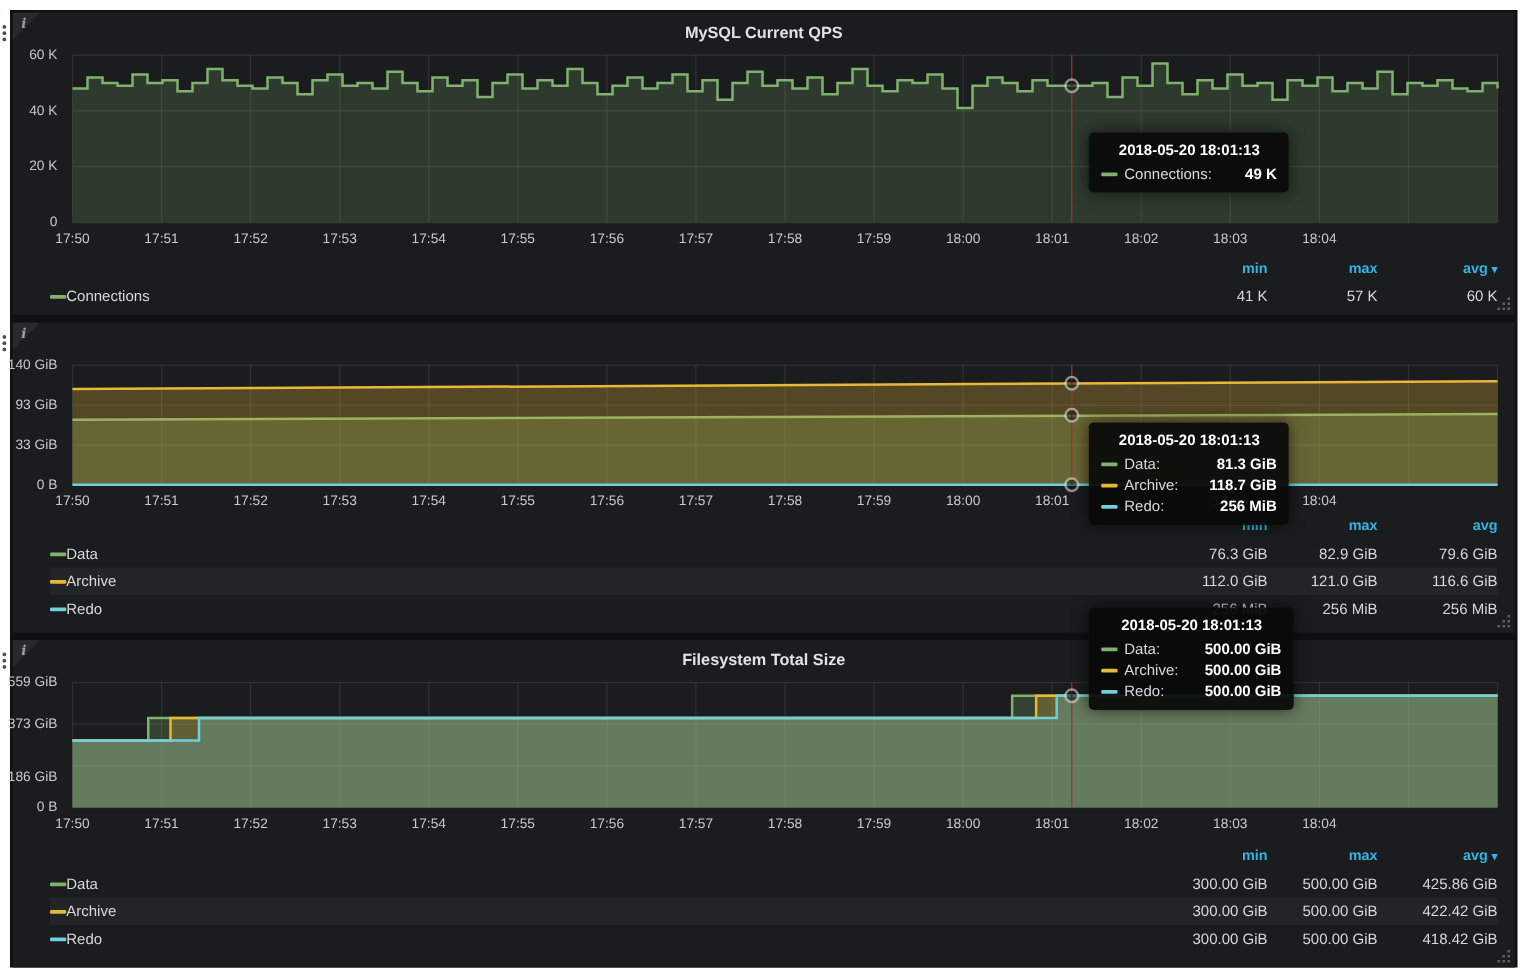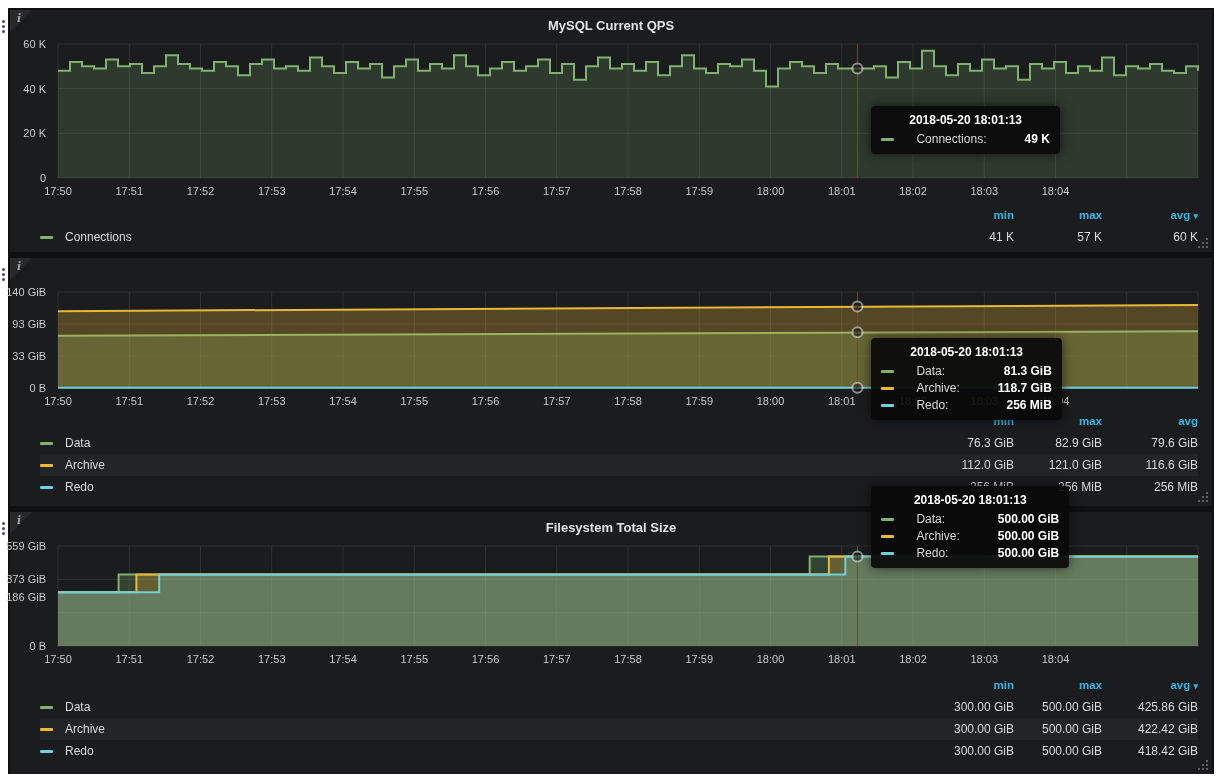--- a/index.html
+++ b/index.html
@@ -37,30 +37,30 @@
   .p1 .xticks { top:173px; } .p2 .xticks { top:135px; } .p3 .xticks { top:139px; }
   .xticks span { position:absolute; top:2px; transform:translateX(-50%); white-space:nowrap; }
 
   .legend { position:absolute; left:0; right:0; padding:0 14px 0 30px; font-size:12px; }
   .p1 .legend { top:194px; } .p2 .legend { top:152px; } .p3 .legend { top:162px; }
   .lrow { display:grid; grid-template-columns:1fr 88px 88px 96px; align-items:center; height:22px; }
   .lrow.alt { background:rgba(255,255,255,0.04); }
   .lhead { color:#33b5e5; font-weight:bold; font-size:11.5px; }
   .lhead span { text-align:right; cursor:pointer; }
   .lrow .val { text-align:right; color:#d8d9da; }
-  .series-name { display:flex; align-items:center; gap:12px; cursor:pointer; }
+  .series-name { display:flex; align-items:center; gap:0; cursor:pointer; }
   .swatch { width:13px; height:3px; border-radius:1px; display:inline-block; flex:none; }
   .caret { font-size:9px; }
 
   .tooltip { position:absolute; z-index:20; background:rgba(9,9,9,0.93); border-radius:4px;
              padding:7px 10px 8px; font-size:12px; min-width:160px;
              box-shadow:0 0 12px rgba(0,0,0,0.6); pointer-events:none; }
   .p1 .tooltip { top:96px; } .p2 .tooltip { top:80px; } .p3 .tooltip { top:-26px; }
   .tt-title { font-weight:bold; text-align:center; margin-bottom:5px; color:#ffffff; white-space:nowrap; }
-  .tt-row { display:flex; align-items:center; gap:22px; margin-top:3px; white-space:nowrap; }
+  .tt-row { display:flex; align-items:center; gap:5px; margin-top:3px; white-space:nowrap; }
   .tt-label { color:#d8d9da; }
   .tt-val { font-weight:bold; color:#ffffff; margin-left:auto; padding-left:16px; }
 </style>
 </head>
 <body>
 
 <div class="dash">
 
   <section class="panel p1">
     <span class="dragdots"></span>
@@ -270,21 +270,21 @@
   </section>
 
   <section class="panel p3">
     <span class="dragdots"></span>
     <span class="corner"></span>
     <span class="info-i">i</span>
     <h2 class="panel-title">Filesystem Total Size</h2>
     <div class="yticks">
         <span style="top: -6px;">559 GiB</span>
         <span style="top: 27.3333px;">373 GiB</span>
-        <span style="top: 45px;">186 GiB</span>
+        <span style="top: 70px;">186 GiB</span>
         <span style="top: 94px;">0 B</span>
       </div>
     <div class="plot">
         <svg width="1140" height="100">
           <line x1="0" y1="0" x2="0" y2="100" stroke="rgba(255,255,255,0.09)"></line>
           <line x1="71.25" y1="0" x2="71.25" y2="100" stroke="rgba(255,255,255,0.09)"></line>
           <line x1="142.5" y1="0" x2="142.5" y2="100" stroke="rgba(255,255,255,0.09)"></line>
           <line x1="213.75" y1="0" x2="213.75" y2="100" stroke="rgba(255,255,255,0.09)"></line>
           <line x1="285" y1="0" x2="285" y2="100" stroke="rgba(255,255,255,0.09)"></line>
           <line x1="356.25" y1="0" x2="356.25" y2="100" stroke="rgba(255,255,255,0.09)"></line>

